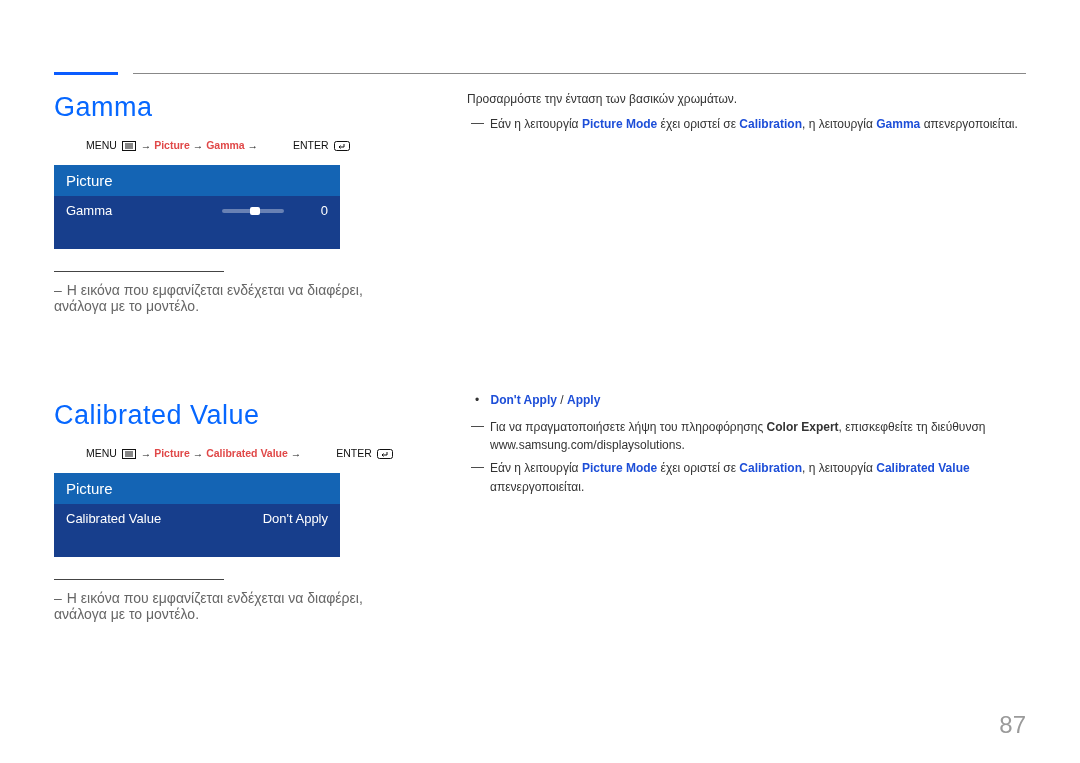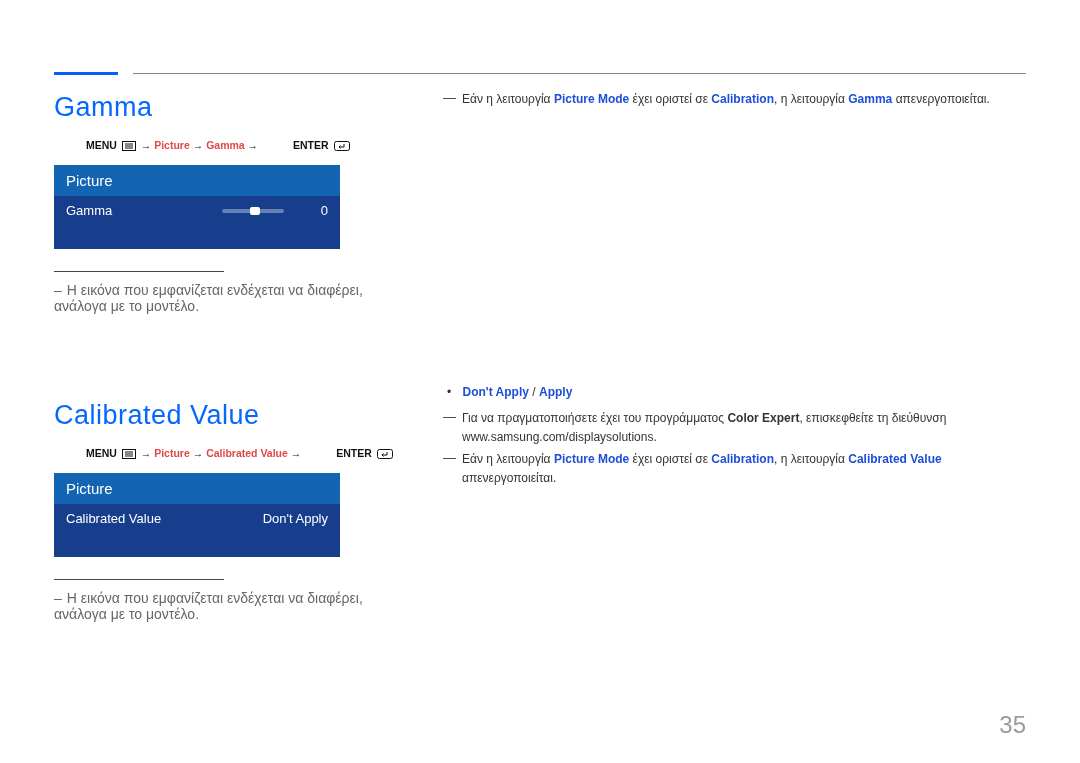--- a/index.html
+++ b/index.html
@@ -7,29 +7,29 @@
     font-family: Arial, "Helvetica Neue", Helvetica, sans-serif;
     width: 1080px;
     height: 763px;
     background: #fff;
     position: relative;
     padding: 50px 54px 30px 54px;
     color: #333;
   }
   .top-rule { position: absolute; top: 72px; left: 54px; width: 64px; height: 3px; background: #0b5cff; }
   .top-hr { position: absolute; top: 73px; left: 133px; right: 54px; height: 1px; background: #888; }
-  .content { margin-top: 32px; display: flex; gap: 40px; }
+  .content { margin-top: 32px; display: flex; gap: 68px; }
   .left-col { width: 345px; flex: none; }
   .right-col { flex: 1; font-size: 12px; line-height: 1.55; }
   .section-title {
     font-size: 27px; font-weight: 400; color: #0667ff;
     letter-spacing: 0.5px; margin-top: 10px; margin-bottom: 16px;
   }
   .menu-path { font-size: 10.5px; margin-bottom: 12px; color: #111; }
-  .menu-path b { font-weight: bold; padding-left: 32px; }
+  .menu-path b { font-weight: normal; padding-left: 32px; }
   .menu-path .red { color: #e04848; font-weight: bold; }
   .menu-icon, .enter-icon { display: inline-block; vertical-align: -2px; margin: 0 2px; }
   .menu-icon svg { width: 14px; height: 10px; }
   .enter-icon svg { width: 16px; height: 10px; }
 
   .panel { width: 286px; margin: 6px 0 12px 0; }
   .panel-hdr { background: #1464b4; color: #fff; font-size: 15px; padding: 7px 12px; }
   .panel-row { background: #173e8c; color: #fff; font-size: 13px; display: flex; align-items: center; padding: 7px 12px; }
   .panel-row .label { flex: 1; }
   .panel-row .value { text-align: right; min-width: 20px; }
@@ -39,21 +39,21 @@
 
   .hr-short { width: 170px; height: 1px; background: #444; margin: 22px 0 10px 0; }
   .note { font-size: 14px; color: #666; }
   .note-dash { margin-right: 5px; }
 
   .right-col p { margin-bottom: 6px; }
   .right-col .dash-line { display: flex; gap: 6px; margin-left: 4px; }
   .right-col .dash-line .dash { flex: none; font-size: 13px; line-height: 1; margin-top: 1px; }
   .right-col .red { color: #1d4ed8; font-weight: bold; }
   .right-col b { color: #333; font-weight: bold; }
-  .right-col .bullet { margin-left: 8px; margin-top: 22px; }
+  .right-col .bullet { margin-left: 8px; margin-top: 6px; }
   .right-col .bullet::before { content: "•"; margin-right: 8px; }
 
   .gap { height: 76px; }
 
   .page-no {
     position: absolute; right: 54px; bottom: 24px;
     font-size: 24px; color: #9a9a9a; font-weight: 300;
   }
 </style>
 </head>
@@ -135,43 +135,44 @@
       <div class="panel-footer"></div>
     </div>
 
     <div class="hr-short"></div>
     <div class="note"><span class="note-dash">–</span><span>Η εικόνα που εμφανίζεται ενδέχεται να διαφέρει, ανάλογα με το μοντέλο.</span></div>
   </div>
 
   <div class="right-col">
 
     <div style="margin-top:8px">
+      <p>Προσαρμόστε την ένταση των βασικών χρωμάτων.</p>
       <div class="dash-line">
         <span class="dash">―</span>
         <span>
           <span>Εάν η λειτουργία </span><span class="red">Picture Mode</span><span> έχει οριστεί σε </span><span class="red">Calibration</span><span>, η λειτουργία </span><span class="red">Gamma</span><span> απενεργοποιείται.</span>
         </span>
       </div>
     </div>
 
     <div style="height:252px"></div>
 
     <div>
       <div class="bullet">
         <span class="red">Don't Apply</span><span> / </span><span class="red">Apply</span>
       </div>
       <div class="dash-line" style="margin-top:8px">
         <span class="dash">―</span>
         <span>
-          <span>Για να πραγματοποιήσετε έχει του προγράμματος </span><b>Color Expert</b><span>, επισκεφθείτε τη διεύθυνση www.samsung.com/displaysolutions.</span>
+          <span>Για να πραγματοποιήσετε λήψη του πληροφόρησης </span><b>Color Expert</b><span>, επισκεφθείτε τη διεύθυνση www.samsung.com/displaysolutions.</span>
         </span>
       </div>
       <div class="dash-line" style="margin-top:4px">
         <span class="dash">―</span>
         <span>
           <span>Εάν η λειτουργία </span><span class="red">Picture Mode</span><span> έχει οριστεί σε </span><span class="red">Calibration</span><span>, η λειτουργία </span><span class="red">Calibrated Value</span><span> απενεργοποιείται.</span>
         </span>
       </div>
     </div>
   </div>
 </div>
 
-<div class="page-no">35</div>
+<div class="page-no">87</div>
 
 </body></html>

